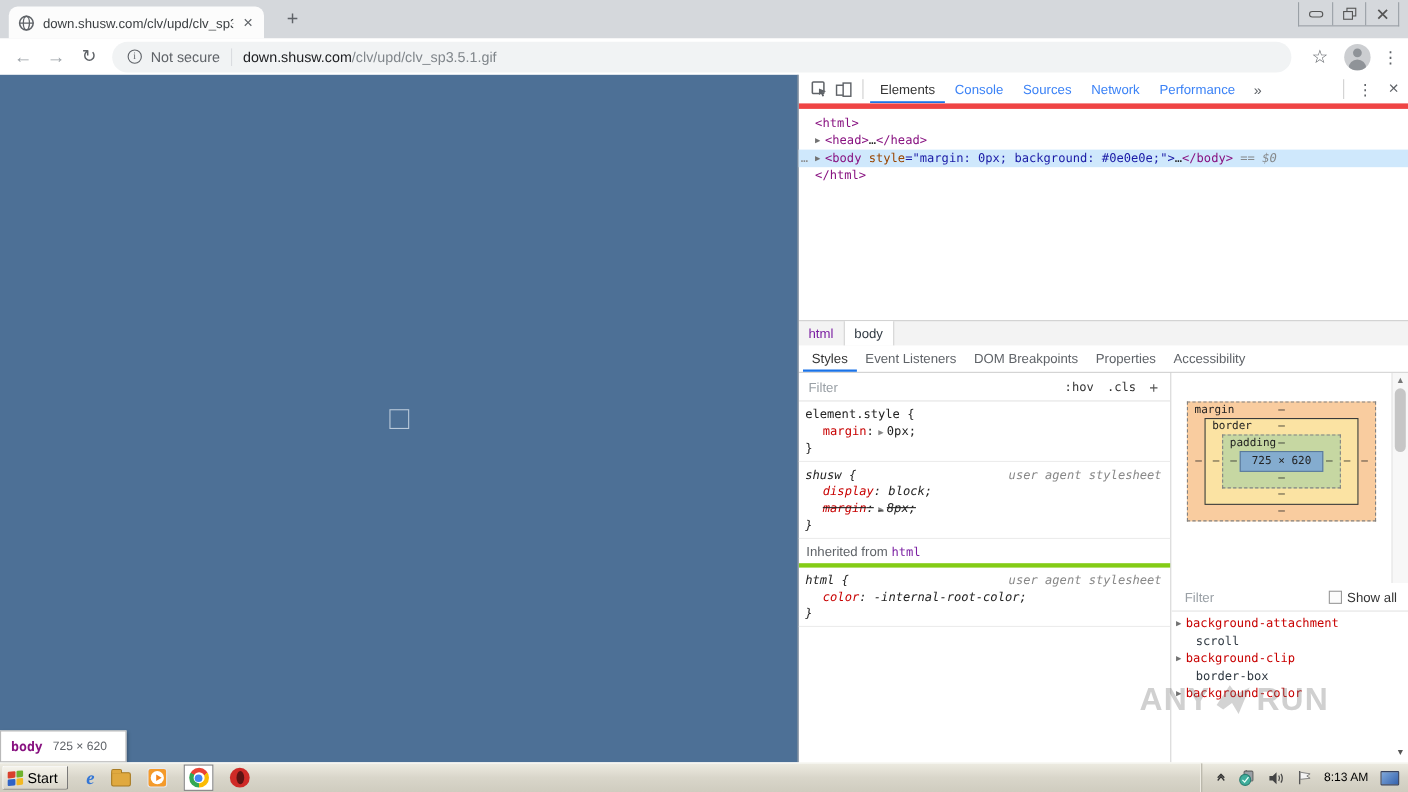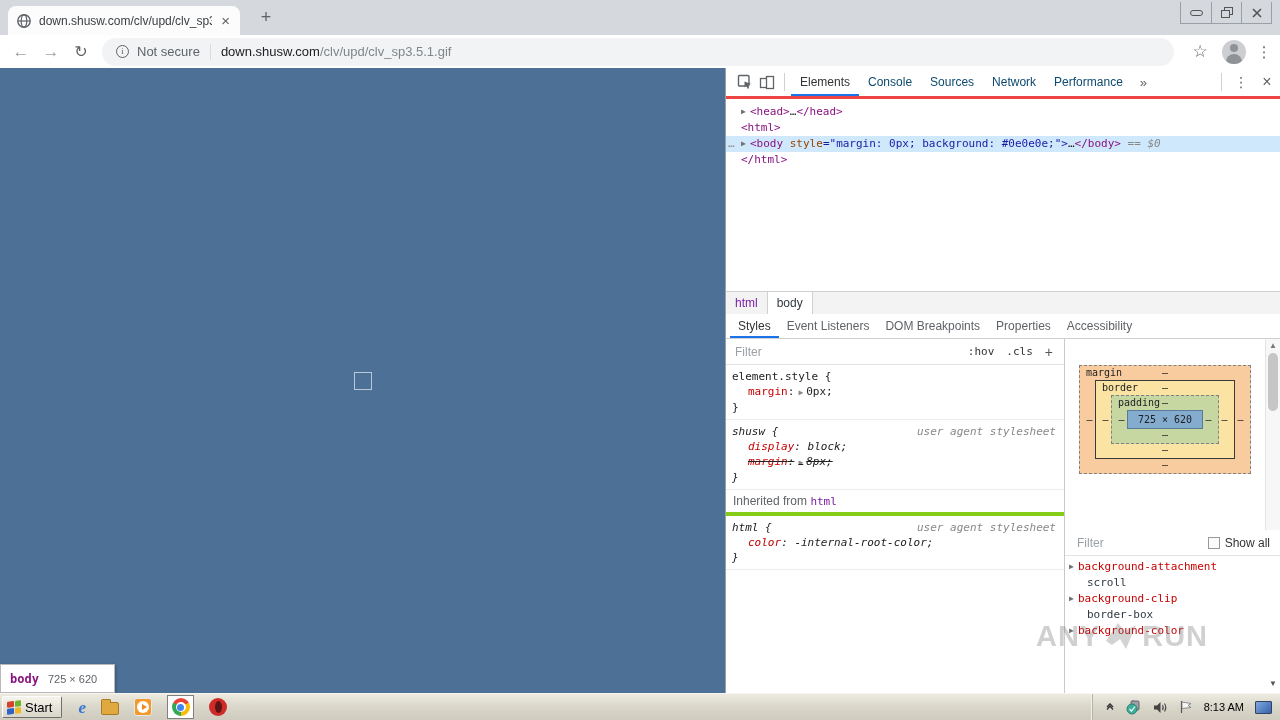--- a/index.html
+++ b/index.html
@@ -36,24 +36,24 @@
   .avatar .bd { position:absolute; left:4px; top:14px; width:16px; height:10px; border-radius:8px 8px 0 0; background:#8f9398; }
   .kebab { color:#5f6368; font-size:15px; width:20px; text-align:center; }
 
   
   .content { position:absolute; top:68px; left:0; width:1280px; height:625px; display:flex; }
   .page { width:726px; height:100%; background:#4d7096; position:relative; border-right:1px solid #9aa0a6; }
   .broken-img { position:absolute; left:354px; top:304px; width:18px; height:18px; border:1px solid #b9c9da; }
 
   
   .devtools { width:554px; height:100%; background:#fff; display:flex; flex-direction:column; }
-  .dt-header { height:31px; flex:0 0 auto; border-bottom:3px solid #ef4444; display:flex; align-items:center; padding-left:8px; }
+  .dt-header { height:31px; flex:0 0 auto; border-bottom:5px solid #ef4444; display:flex; align-items:center; padding-left:8px; }
   .dt-icon { width:22px; height:20px; display:flex; align-items:center; justify-content:center; }
   .hdr-div { width:1px; height:18px; background:#d0d0d0; margin:0 6px; }
-  .dt-tab { padding:0 9px; height:100%; display:flex; align-items:center; color:#0c4a6e; font-size:12px; }
+  .dt-tab { padding:0 9px; height:100%; display:flex; align-items:center; color:#3b82f6; font-size:12px; }
   .dt-tab.active { color:#333; box-shadow:inset 0 -2px 0 #1a73e8; }
   .dt-more { color:#5f6368; font-size:13px; padding:0 8px; }
   .dt-right { margin-left:auto; display:flex; align-items:center; height:100%; }
   .dt-kebab, .dt-close { color:#5f6368; width:26px; text-align:center; font-size:14px; }
   .dt-close { font-size:16px; }
 
   .dt-tree { flex:0 0 auto; font-family:"DejaVu Sans Mono", monospace; font-size:11px; line-height:16px; padding-top:5px; }
   .t-row { padding-left:15px; white-space:nowrap; position:relative; }
   .t-row.selected { background:#cfe8fc; }
   .gutter-dots { position:absolute; left:2px; top:0; color:#8a8a8a; }
@@ -238,24 +238,24 @@
         <span class="dt-more">»</span>
         <span class="dt-right">
           <span class="hdr-div"></span>
           <span class="dt-kebab">⋮</span>
           <span class="dt-close">×</span>
         </span>
       </div>
 
       <div class="dt-tree">
         <div class="t-row">
+          <span class="tag">&lt;html&gt;</span>
+        </div>
+        <div class="t-row">
           <span class="exp-arrow">▶</span><span class="tag">&lt;head&gt;</span><span class="plain">…</span><span class="tag">&lt;/head&gt;</span>
-        </div>
-        <div class="t-row">
-          <span class="tag">&lt;html&gt;</span>
         </div>
         <div class="t-row selected">
           <span class="gutter-dots">…</span><span class="exp-arrow">▶</span><span class="tag">&lt;body</span><span class="plain">&nbsp;</span><span class="attr">style</span><span class="aval">="</span><span class="aval">margin: 0px; background: #0e0e0e;</span><span class="aval">"&gt;</span><span class="plain">…</span><span class="tag">&lt;/body&gt;</span><span class="plain">&nbsp;</span><span class="meta">== $0</span>
         </div>
         <div class="t-row">
           <span class="tag">&lt;/html&gt;</span>
         </div>
       </div>
 
       <div class="dt-fill"></div>

